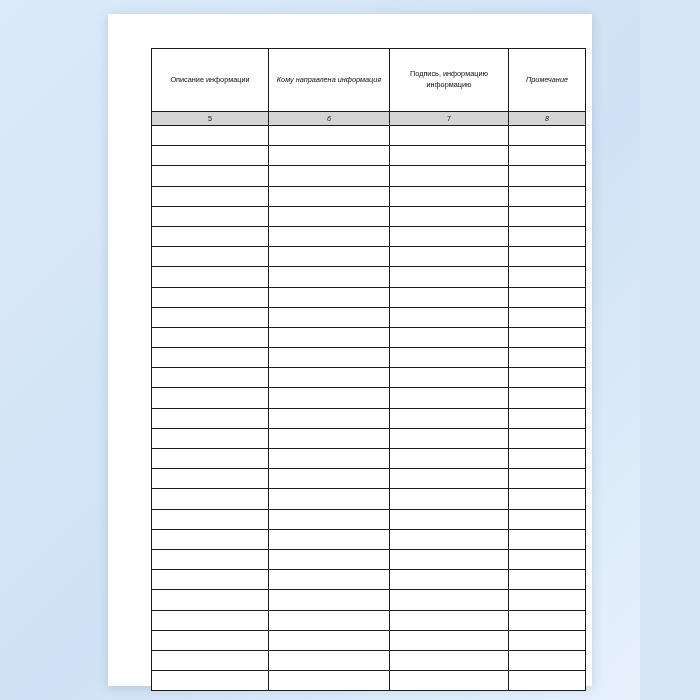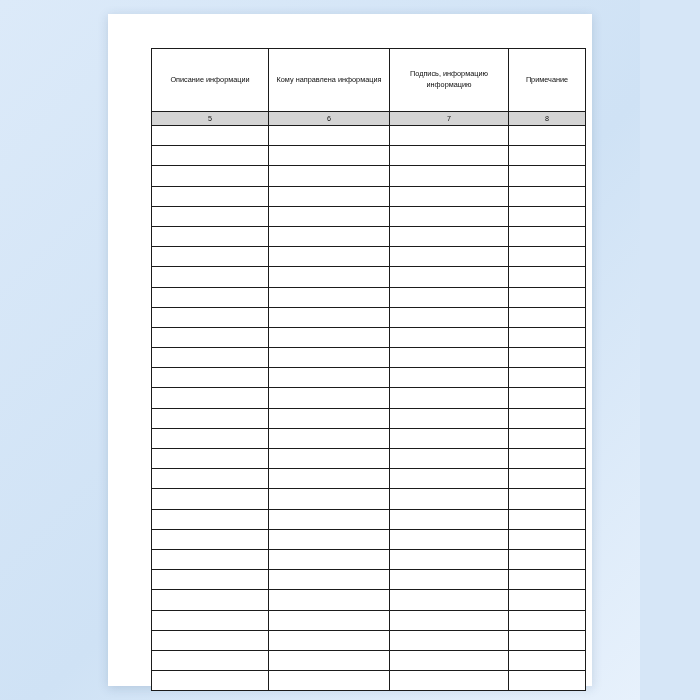--- a/index.html
+++ b/index.html
@@ -59,23 +59,23 @@
     height: 13px;
     text-align: center;
     font-size: 7.2px;
     color: #111111;
   }
   tr.datarow td {
     height: 19.2px;
     background: #ffffff;
   }
   .col1 { width: 108px; }
-  .col2 { width: 112px; }
+  .col2 { width: 112px; font-style: italic; }
   .col3 { width: 110px; }
-  .col4 { width: 68px; }
+  .col4 { width: 68px; font-style: italic; }
 </style>
 </head>
 <body>
 
 <div id="scene">
   <div id="page">
     <div id="table-wrap">
       <table class="reg-table">
         <thead>
           <tr>

